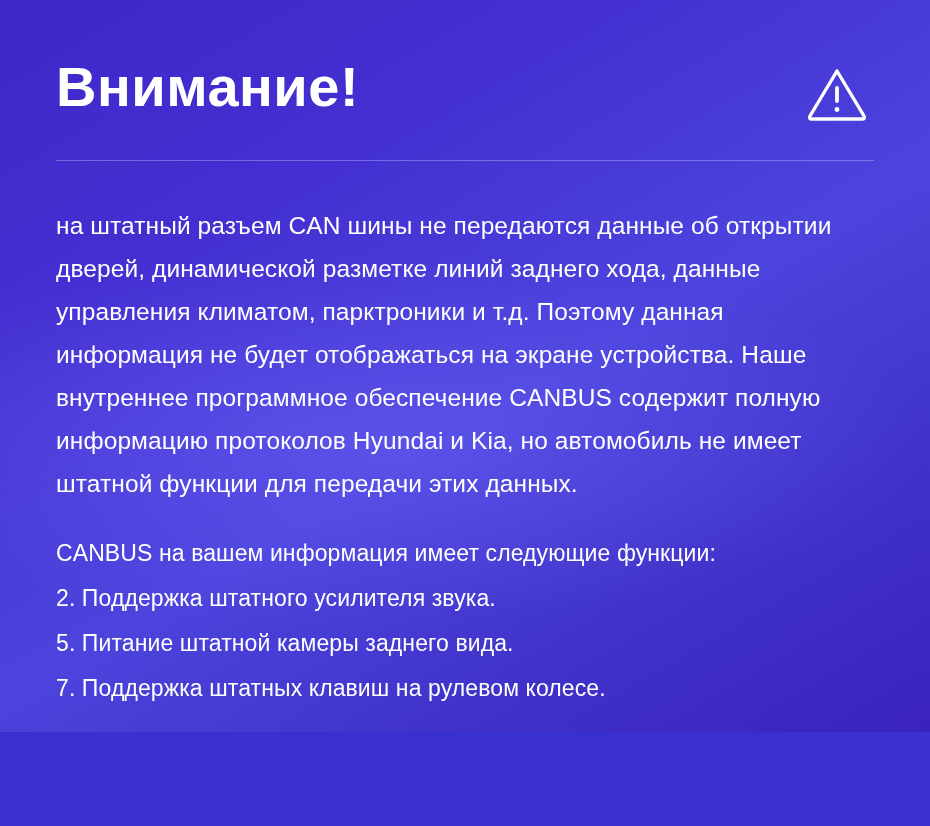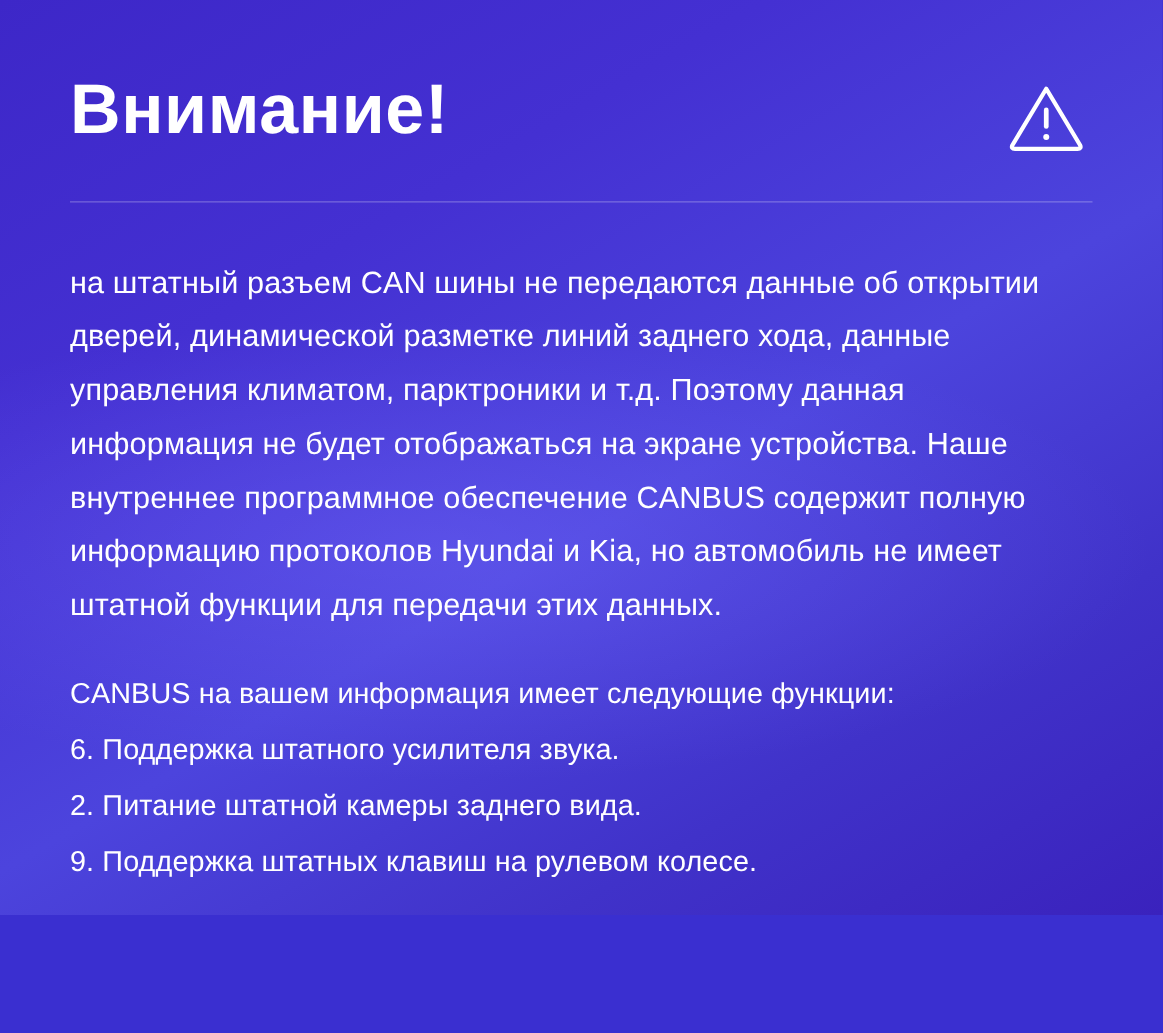--- a/index.html
+++ b/index.html
@@ -106,20 +106,20 @@
     </div>
 
     <div class="divider"></div>
 
     <div class="body-text">
       <p class="para">на штатный разъем CAN шины не передаются данные об открытии дверей, динамической разметке линий заднего хода, данные управления климатом, парктроники и т.д. Поэтому данная информация не будет отображаться на экране устройства. Наше внутреннее программное обеспечение CANBUS содержит полную информацию протоколов Hyundai и Kia, но автомобиль не имеет штатной функции для передачи этих данных.</p>
 
       <p class="list-intro">CANBUS на вашем информация имеет следующие функции:</p>
 
       <ul class="list">
-        <li>6. Поддержка штатного усилителя звука.</li>
-        <li>2. Питание штатной камеры заднего вида.</li>
-        <li>9. Поддержка штатных клавиш на рулевом колесе.</li>
+        <li>2. Поддержка штатного усилителя звука.</li>
+        <li>5. Питание штатной камеры заднего вида.</li>
+        <li>7. Поддержка штатных клавиш на рулевом колесе.</li>
       </ul>
     </div>
 
   </div>
 </div>
 
 </body></html>

